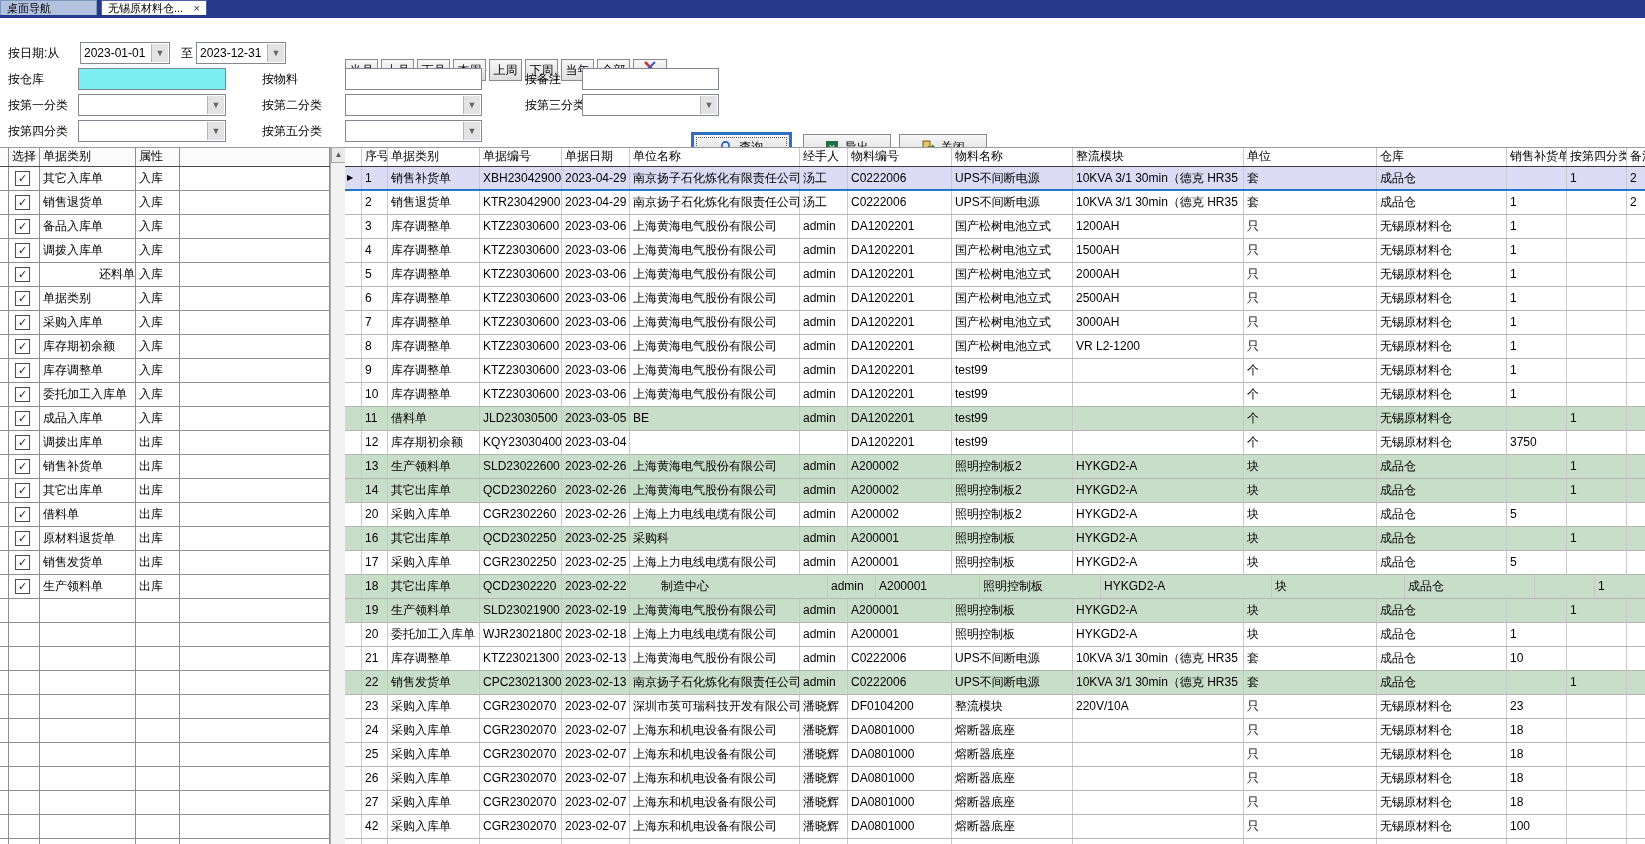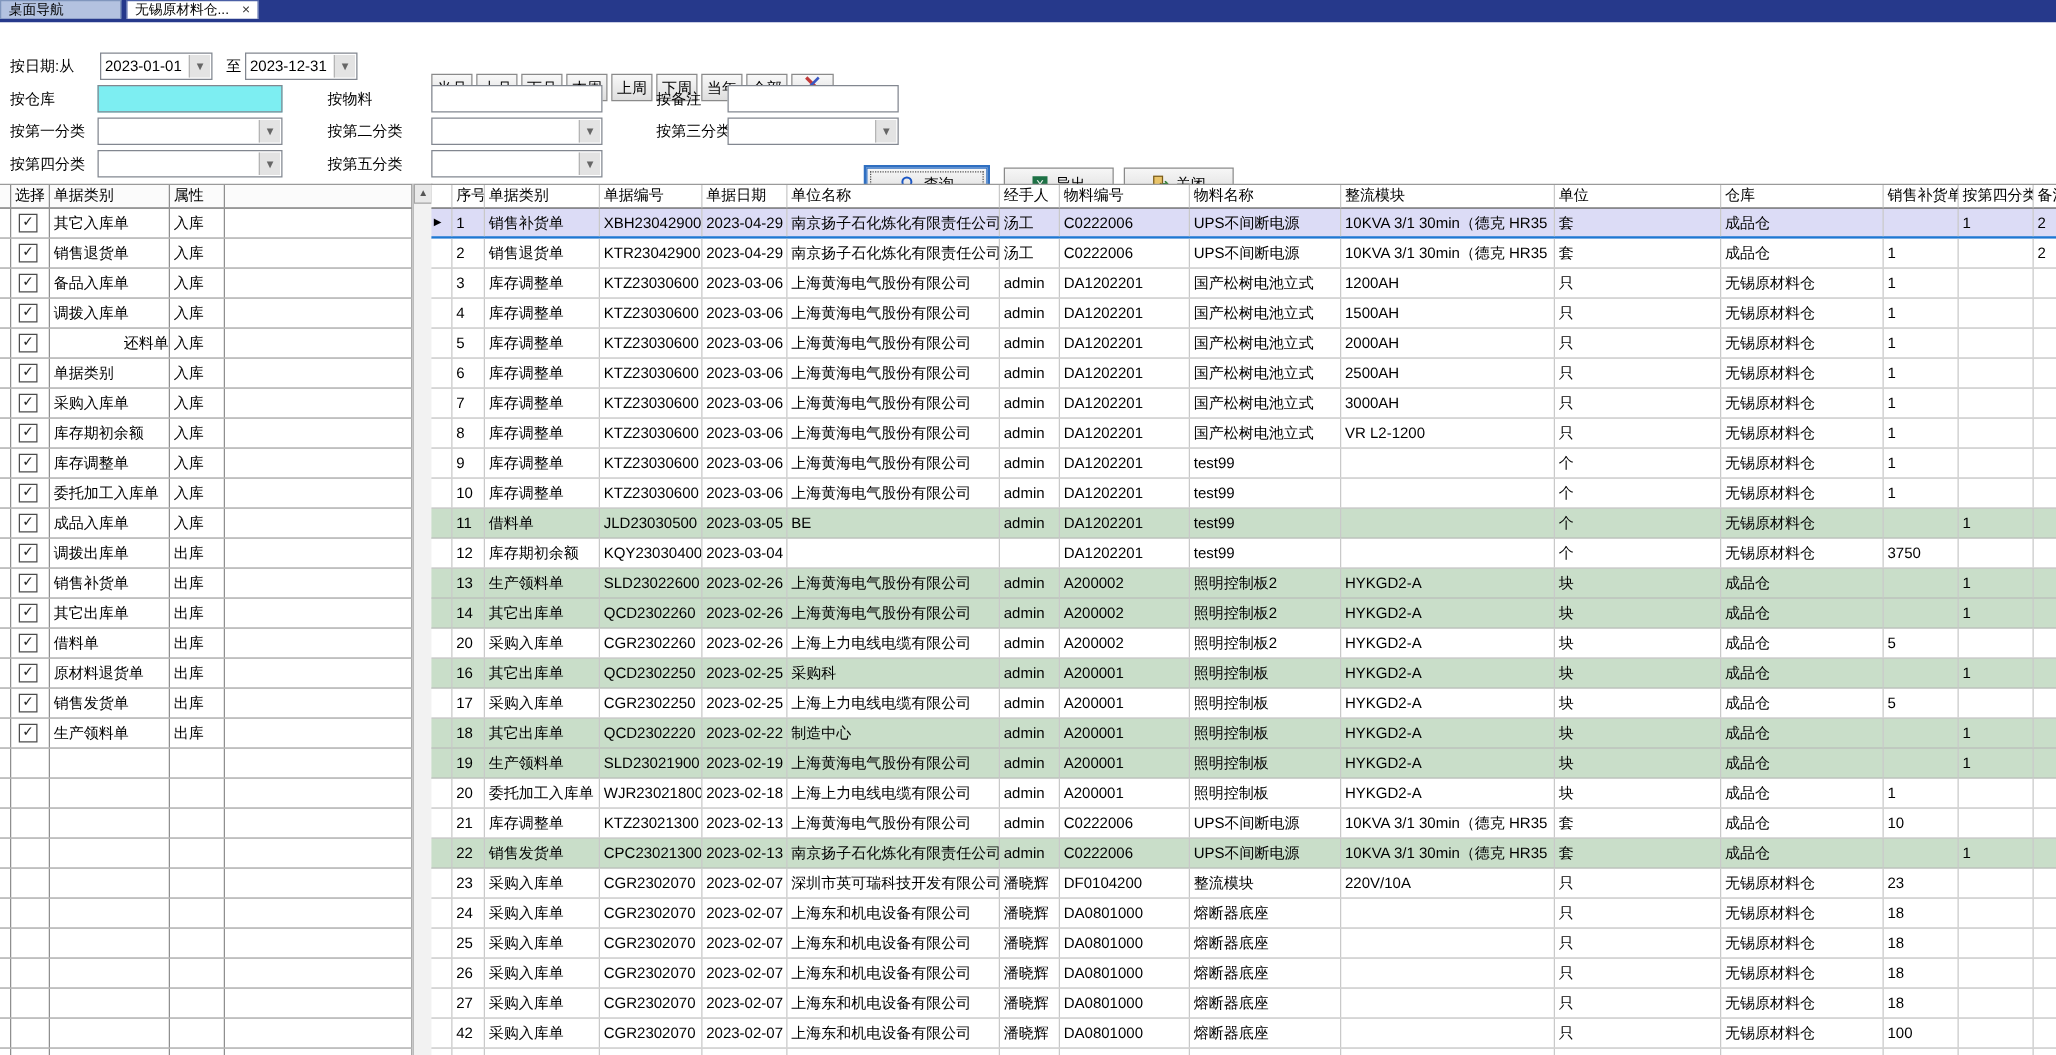--- a/index.html
+++ b/index.html
@@ -721,21 +721,21 @@
       <div class="rcell" style="width: 60px;">5</div>
       <div class="rcell" style="width: 60px;"></div>
       <div class="rcell" style="width: 70px;"></div>
     </div>
     <div class="rrow green">
       <div class="rcell mark" style="width: 17px;"></div>
       <div class="rcell" style="width: 26px;">18</div>
       <div class="rcell" style="width: 92px;">其它出库单</div>
       <div class="rcell" style="width: 82px;">QCD2302220</div>
       <div class="rcell" style="width: 68px;">2023-02-22</div>
-      <div class="rcell" style="width: 170px;">制造中心</div>
+      <div class="rcell" style="width: 170px; margin-left: 28px;">制造中心</div>
       <div class="rcell" style="width: 48px;">admin</div>
       <div class="rcell" style="width: 104px;">A200001</div>
       <div class="rcell" style="width: 121px;">照明控制板</div>
       <div class="rcell" style="width: 171px;">HYKGD2-A</div>
       <div class="rcell" style="width: 133px;">块</div>
       <div class="rcell" style="width: 130px;">成品仓</div>
       <div class="rcell" style="width: 60px;"></div>
       <div class="rcell" style="width: 60px;">1</div>
       <div class="rcell" style="width: 70px;"></div>
     </div>

